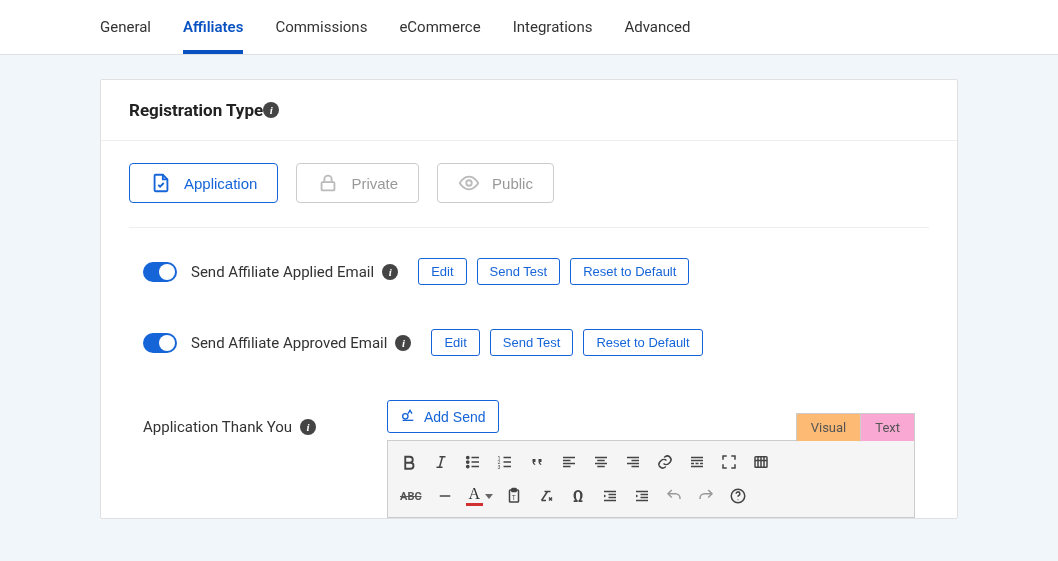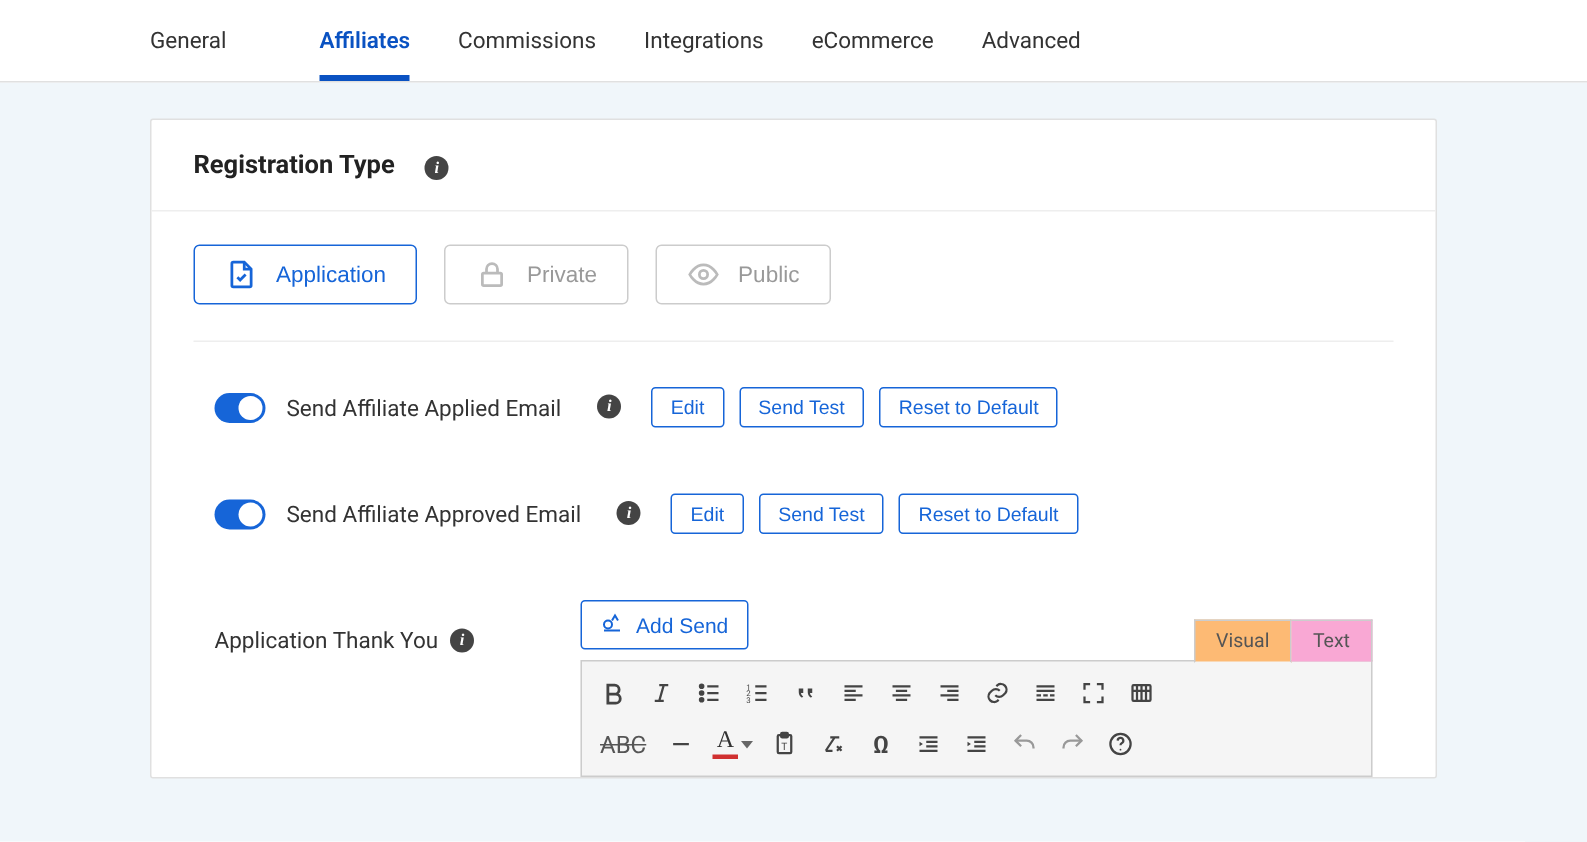--- a/index.html
+++ b/index.html
@@ -20,36 +20,35 @@
     padding: 18px 0 14px 0;
     color: #333;
     cursor: pointer;
     font-size: 15px;
     border-bottom: 4px solid transparent;
   }
   .tab.active {
     color: #0a52c2;
     font-weight: 600;
     border-bottom-color: #0a52c2;
-    margin-left: 30px;
   }
   .panel-wrap {
     padding: 24px 100px;
   }
   .panel {
     background: #fff;
     border: 1px solid #e0e0e0;
     border-radius: 2px;
   }
   .panel-header {
     padding: 20px 28px;
     border-bottom: 1px solid #eee;
     display: flex;
-    align-items: flex-end;
-    gap: 20px;
+    align-items: center;
+    gap: 0;
   }
   .panel-header h2 {
     font-size: 17px;
     font-weight: 700;
     color: #222;
   }
   .info-icon {
     display: inline-flex;
     width: 16px; height: 16px;
     border-radius: 50%;
@@ -111,22 +110,22 @@
     position: absolute;
     right: 2px; top: 2px;
     width: 16px; height: 16px;
     background: #fff;
     border-radius: 50%;
   }
   .row-label {
     font-size: 15px;
     color: #333;
     display: flex;
-    align-items: flex-start;
-    gap: 24px;
+    align-items: center;
+    gap: 8px;
   }
   .btn {
     border: 1px solid #1665d8;
     background: #fff;
     color: #1665d8;
     padding: 5px 12px;
     border-radius: 3px;
     font-size: 13px;
     cursor: pointer;
   }
@@ -244,22 +243,22 @@
     padding: 0 3px 1px 3px;
   }
 </style>
 </head>
 <body>
 
 <div class="topbar">
   <div class="tab">General</div>
   <div class="tab active">Affiliates</div>
   <div class="tab">Commissions</div>
+  <div class="tab">eCommerce</div>
   <div class="tab">Integrations</div>
-  <div class="tab">eCommerce</div>
   <div class="tab">Advanced</div>
 </div>
 
 <div class="panel-wrap">
   <div class="panel">
     <div class="panel-header">
       <h2>Registration Type</h2>
       <span class="info-icon">i</span>
     </div>
     <div class="panel-body">
@@ -409,21 +408,21 @@
                   </svg>
                 </div>
               <div class="tool">
                   <svg viewBox="0 0 24 24" fill="none" stroke="#444" stroke-width="2">
                     <rect x="4" y="5" width="16" height="14" rx="1"></rect>
                     <path d="M4 10h16M8 5v14M12 5v14M16 5v14"></path>
                   </svg>
                 </div>
             </div>
             <div class="toolbar-row">
-              <div class="tool" style="width:auto;padding:0 6px;font-size:16px;text-decoration:line-through;color:#555;font-weight:400">ABC</div>
+              <div class="tool" style="width:auto;padding:0 6px;font-size:11px;text-decoration:line-through;color:#555;font-weight:700">ABC</div>
               <div class="tool">
                   <svg viewBox="0 0 24 24" stroke="#444" stroke-width="2">
                     <path d="M5 12h14"></path>
                   </svg>
                 </div>
               <div class="color-tool">
                 <span class="color-A">A</span>
                 <span class="caret-down"></span>
               </div>
               <div class="tool">

